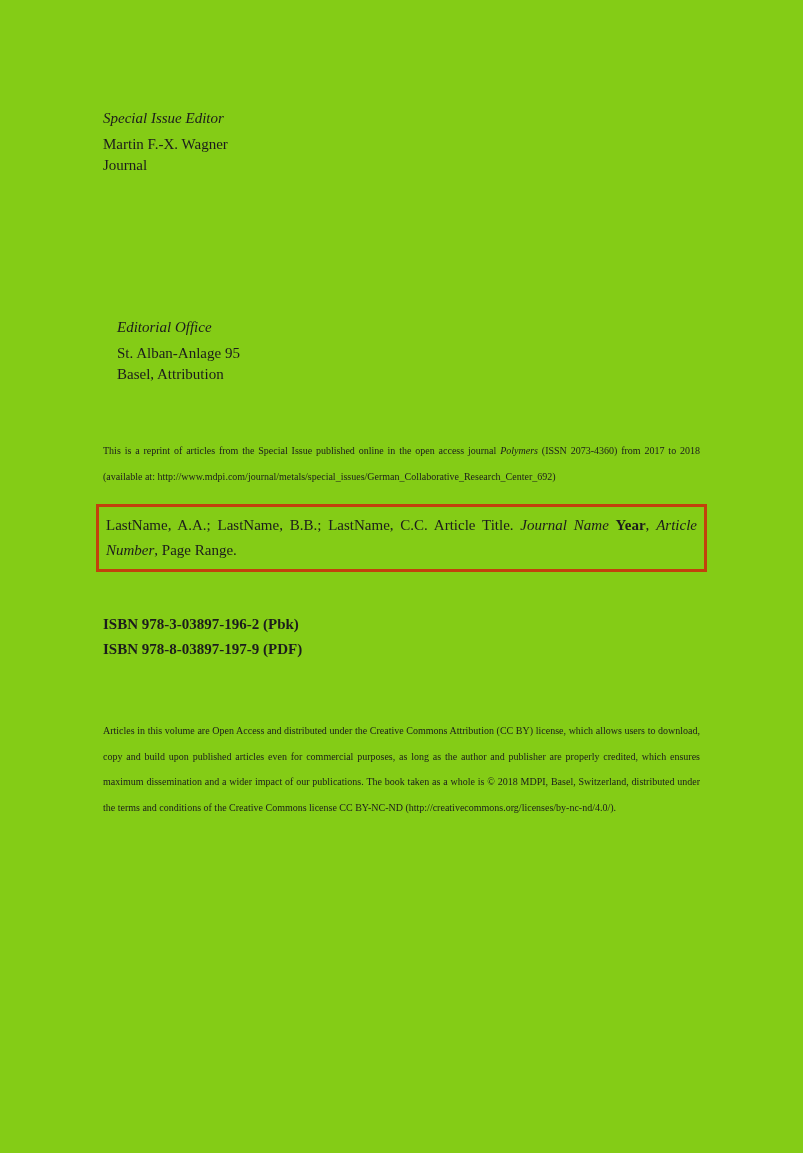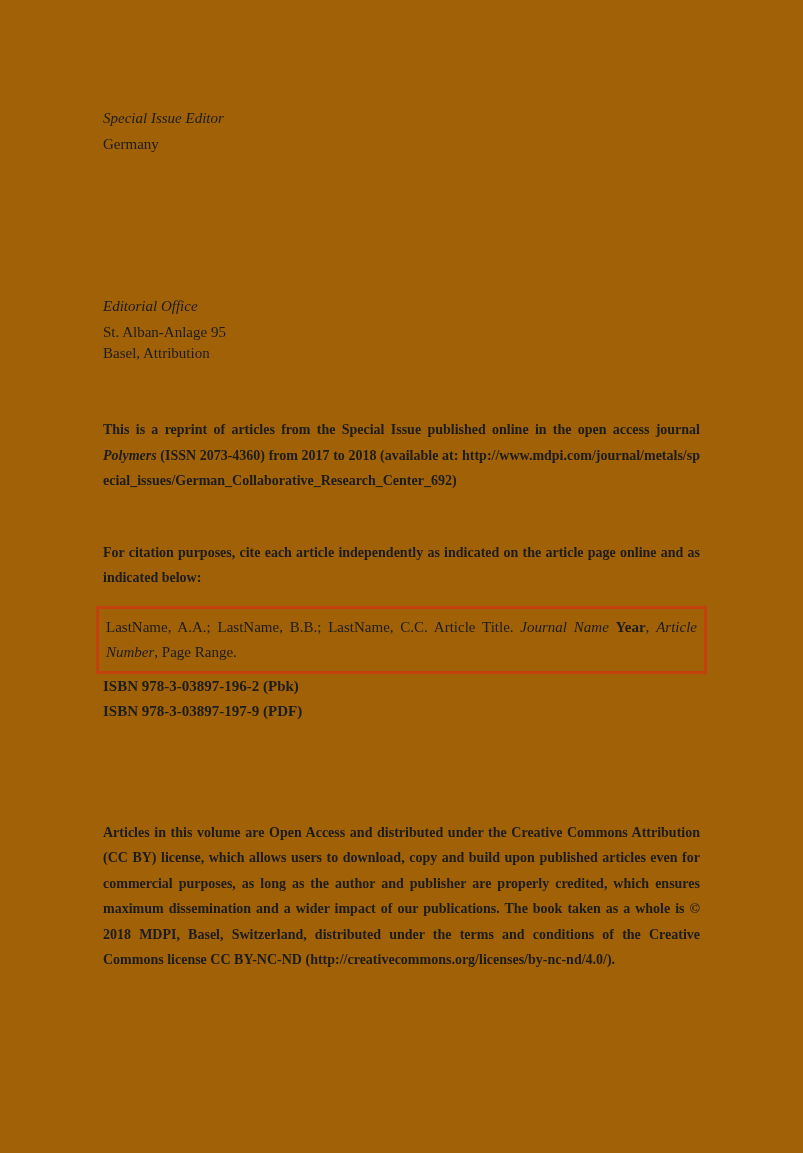--- a/index.html
+++ b/index.html
@@ -4,44 +4,43 @@
 <style>
   * { margin: 0; padding: 0; box-sizing: border-box; }
   html, body { background: #ffffff; }
   body { font-family: "Liberation Serif", "DejaVu Serif", serif; }
 
   .page {
     position: relative;
     width: 803px;
     height: 1153px;
     margin: 0 auto;
-    background: #a16207;
+    background: #84cc16;
     color: #1c1c1c;
     padding: 107px 103px 0 103px;
     overflow: hidden;
   }
 
   
   .addr p {
     font-size: 15px;
     line-height: 21px;
   }
   .addr .heading {
     font-style: italic;
     line-height: 22px;
     margin-bottom: 5px;
   }
-  .office-section { margin-top: 140px; }
+  .office-section { margin-top: 140px; margin-left: 14px; }
 
   
   .para {
-    font-size: 14px;
+    font-size: 10px;
     line-height: 25.5px;
     text-align: justify;
-    font-weight: bold;
   }
   .reprint-para { margin-top: 53px; }
   .citation-intro { margin-top: 46px; }
 
   .italic { font-style: italic; }
   .bold { font-weight: bold; }
 
   .url { word-break: break-all; }
 
   
@@ -50,51 +49,51 @@
     margin-left: -7px;
     margin-right: -7px;
     border: 3px solid #c2410c;
     padding: 6px 7px;
     font-size: 15px;
     line-height: 25px;
     text-align: justify;
   }
 
   
-  .isbn-block { }
+  .isbn-block { margin-top: 40px; }
   .isbn-block p {
     font-size: 15px;
     line-height: 25px;
     font-weight: bold;
   }
 
-  .license-para { margin-top: 96px; }
+  .license-para { margin-top: 56px; }
 </style>
 </head>
 <body>
 
 <div class="page">
 
   <section class="addr editor-section">
     <p class="heading">Special Issue Editor</p>
-    <p>Germany</p>
+    <p>Martin F.-X. Wagner</p>
+    <p>Journal</p>
   </section>
 
   <section class="addr office-section">
     <p class="heading">Editorial Office</p>
     <p>St. Alban-Anlage 95</p>
     <p>Basel, Attribution</p>
   </section>
 
   <p class="para reprint-para"><span>This is a reprint of articles from the Special Issue published online in the open access journal </span><span class="italic">Polymers</span><span> (ISSN 2073-4360) from 2017 to 2018 (available at: </span><span class="url">http://www.mdpi.com/journal/metals/special_issues/German_Collaborative_Research_Center_692</span><span>)</span></p>
 
-  <p class="para citation-intro">For citation purposes, cite each article independently as indicated on the article page online and as indicated below:</p>
 
   <div class="citation-box"><span>LastName, A.A.; LastName, B.B.; LastName, C.C. Article Title. </span><span class="italic">Journal Name </span><span class="bold">Year</span><span>, </span><span class="italic">Article Number</span><span>, Page Range.</span></div>
 
   <section class="isbn-block">
     <p>ISBN 978-3-03897-196-2 (Pbk)</p>
-    <p>ISBN 978-3-03897-197-9 (PDF)</p>
+    <p>ISBN 978-8-03897-197-9 (PDF)</p>
   </section>
 
   <p class="para license-para">Articles in this volume are Open Access and distributed under the Creative Commons Attribution (CC BY) license, which allows users to download, copy and build upon published articles even for commercial purposes, as long as the author and publisher are properly credited, which ensures maximum dissemination and a wider impact of our publications. The book taken as a whole is © 2018 MDPI, Basel, Switzerland, distributed under the terms and conditions of the Creative Commons license CC BY-NC-ND (http://creativecommons.org/licenses/by-nc-nd/4.0/).</p>
 
 </div>
 
 </body></html>

